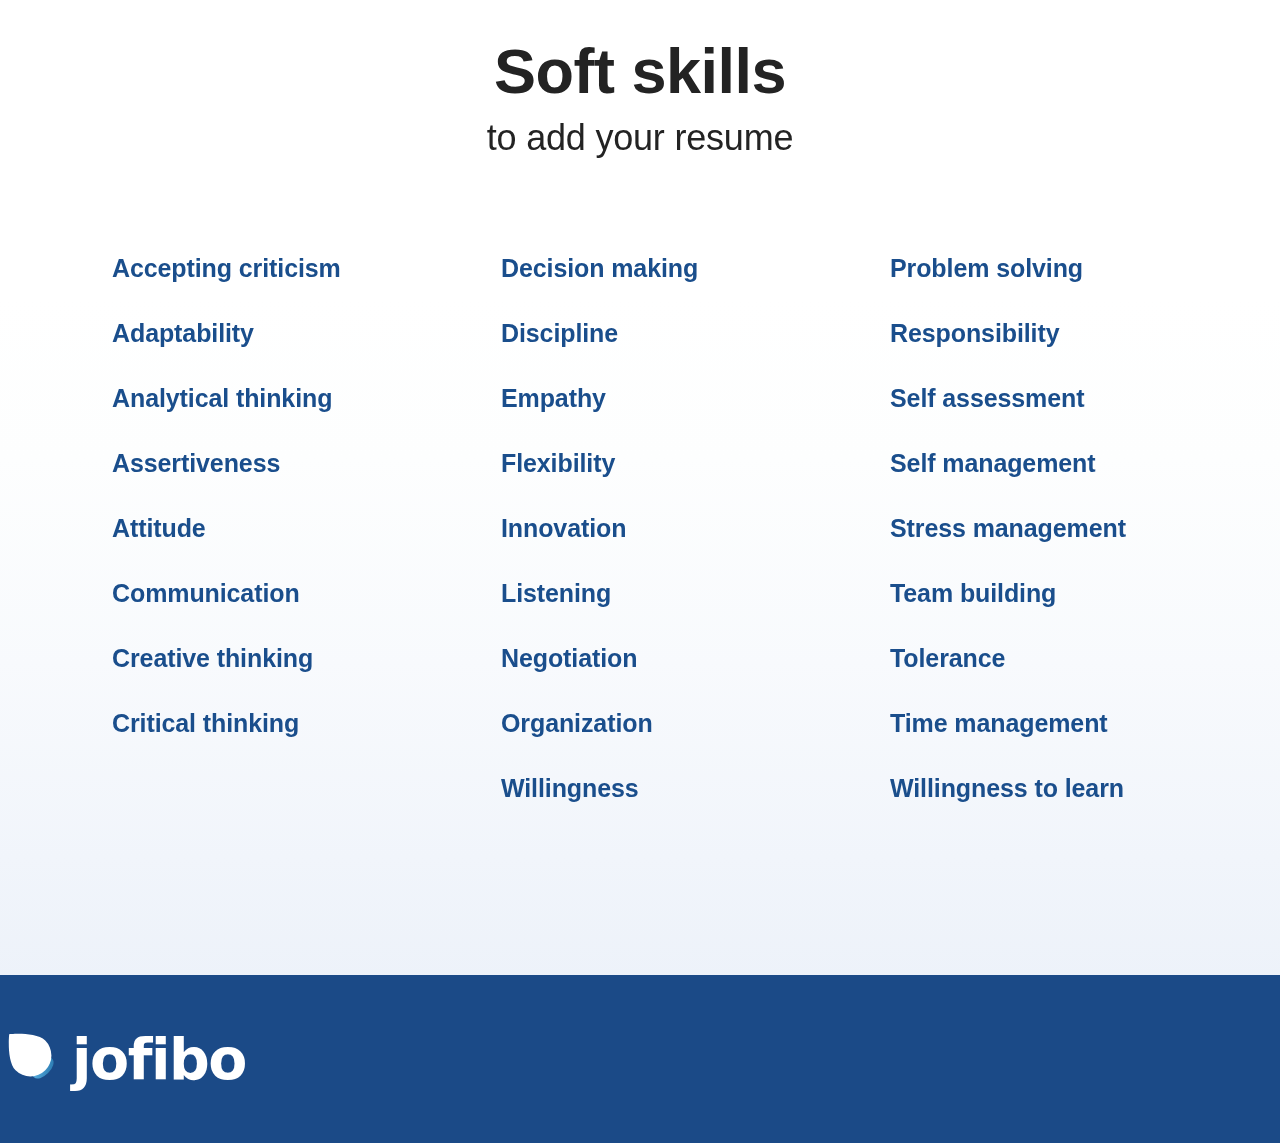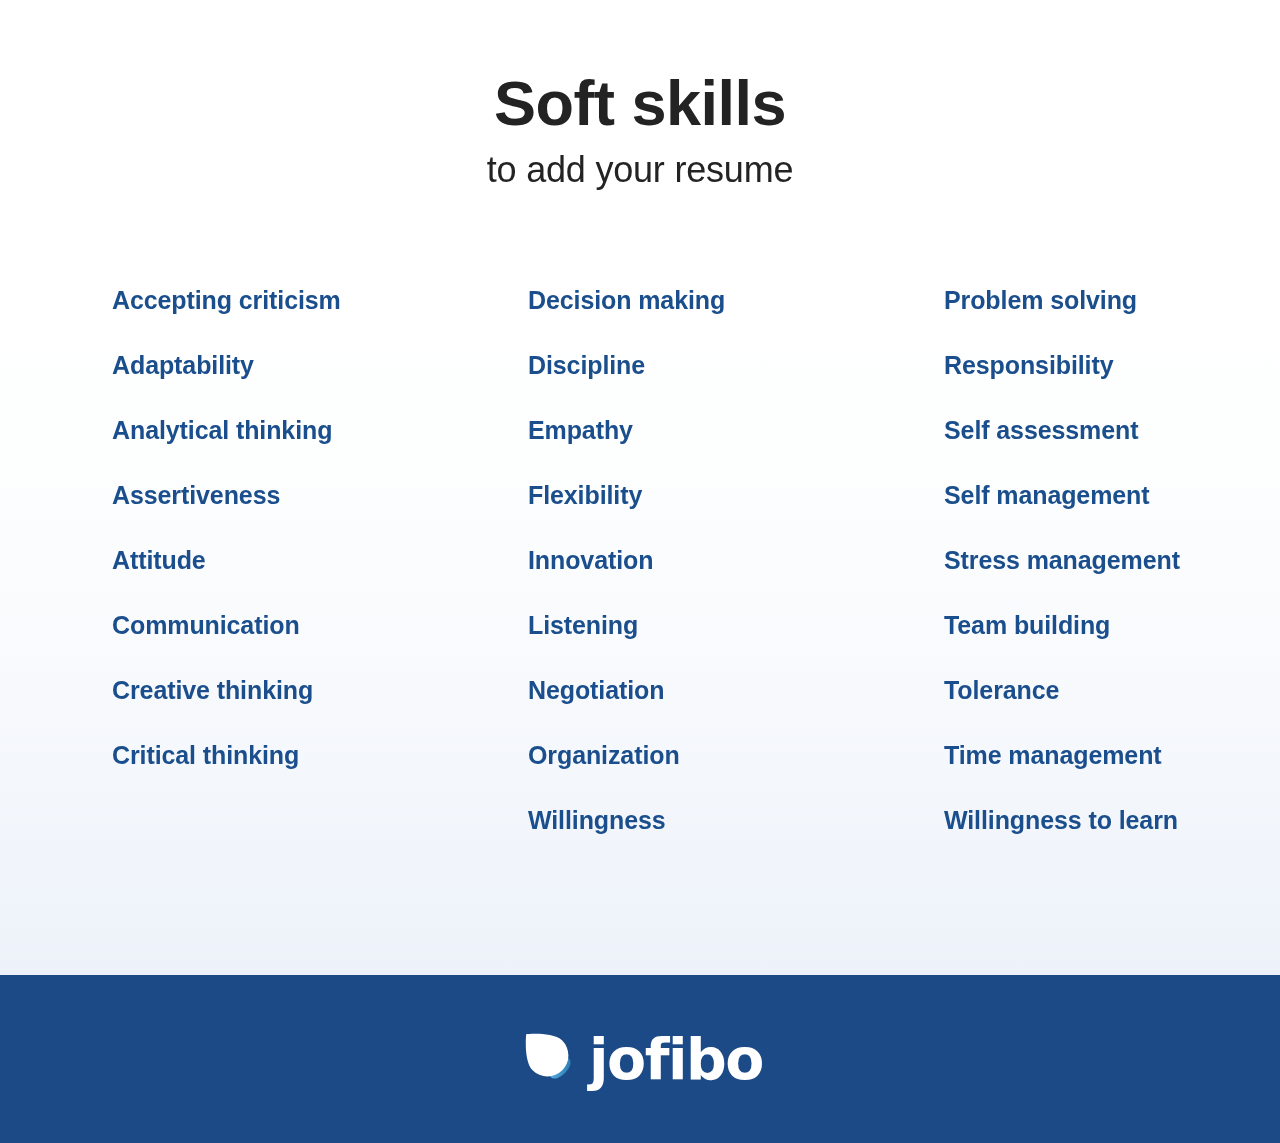--- a/index.html
+++ b/index.html
@@ -25,21 +25,21 @@
                 #ffffff 26%,
                 #fdfefe 40%,
                 #f8fafd 58%,
                 #f1f5fb 75%,
                 #e9eff8 96%,
                 #e8eef8 100%);
   }
 
   
   .header {
-    padding-top: 70px;
+    padding-top: 38px;
     text-align: center;
     flex: 0 0 auto;
   }
   .title {
     font-size: 63px;
     font-weight: 700;
     color: #232323;
     letter-spacing: -0.5px;
     line-height: 1.05;
     margin: 0;
@@ -57,21 +57,20 @@
   .skills-region {
     flex: 1 1 auto;
     padding-left: 112px;
     padding-right: 60px;
     padding-top: 78px;
   }
   .skills-grid {
     display: grid;
     grid-template-columns: 389px 389px 389px;
     column-gap: 0;
-    gap: 27px;
   }
   .skill-column {
     display: flex;
     flex-direction: column;
   }
   .skill-item {
     font-size: 25px;
     font-weight: 700;
     color: #1a4e8c;
     letter-spacing: -0.1px;
@@ -81,21 +80,21 @@
     align-items: center;
     white-space: nowrap;
   }
 
   
   .footer {
     flex: 0 0 168px;
     background: #1b4a87;
     display: flex;
     align-items: center;
-    justify-content: center;
+    justify-content: flex-start;
   }
   .logo {
     display: flex;
     align-items: center;
     gap: 14px;
   }
   .logo-mark {
     width: 58px;
     height: 70px;
     display: block;

